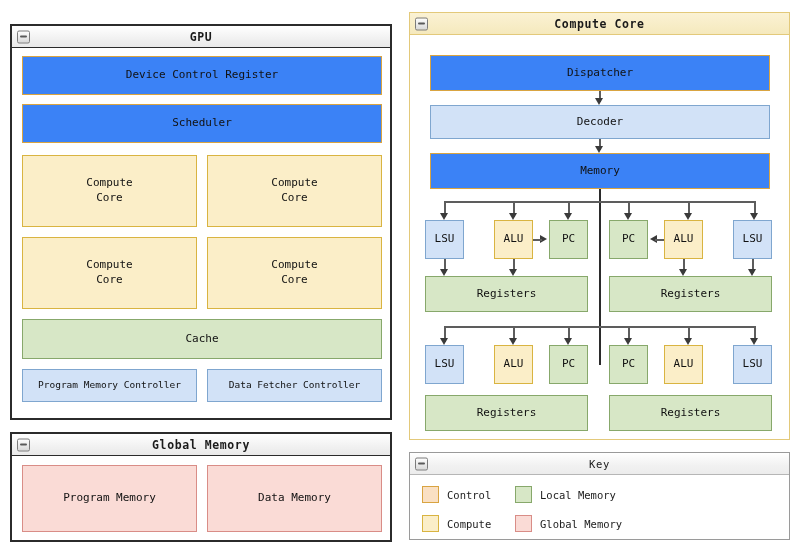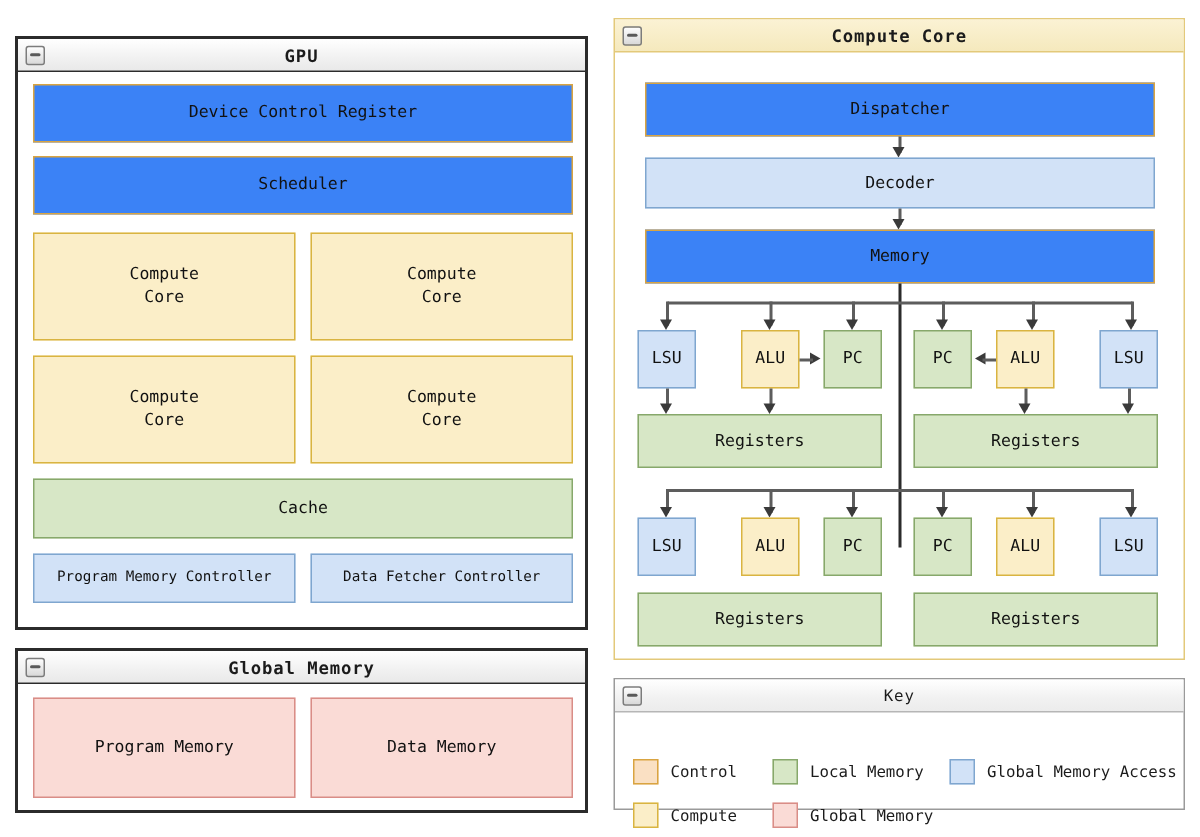--- a/index.html
+++ b/index.html
@@ -72,21 +72,21 @@
   .ln.h { height: 1.6px; }
   .arw-d, .arw-l, .arw-r {
     position: absolute; width: 0; height: 0;
   }
   .arw-d { border-left: 4.5px solid transparent; border-right: 4.5px solid transparent; border-top: 7px solid #3a3a3a; }
   .arw-r { border-top: 4.5px solid transparent; border-bottom: 4.5px solid transparent; border-left: 7px solid #3a3a3a; }
   .arw-l { border-top: 4.5px solid transparent; border-bottom: 4.5px solid transparent; border-right: 7px solid #3a3a3a; }
 
   
   .legend-body { position: absolute; left:0; right:0; top:22px; bottom:0; }
-  .legend-item { position: absolute; display: flex; align-items: center; gap: 8px; margin-top: 20px; }
+  .legend-item { position: absolute; display: flex; align-items: center; gap: 8px; }
   .legend-swatch { width: 17px; height: 17px; box-sizing: border-box; border-width:1px; border-style: solid; }
   .legend-label { font-size: 10.5px; color: #1b1b1b; }
 </style>
 </head>
 <body>
 
 <div id="root">
 
   <div class="panel dark" style="left:10px; top:24px; width:382px; height:396px;">
     <div class="panel-title">
@@ -215,24 +215,20 @@
 
     <div class="legend-body">
       <div class="legend-item" style="left:12px; top:11px;">
         <span class="legend-swatch" style="background:#fae0c3; border-color:#d9a441;"></span>
         <span class="legend-label">Control</span>
       </div>
       <div class="legend-item" style="left:105px; top:11px;">
         <span class="legend-swatch" style="background:#d7e7c6; border-color:#87a86b;"></span>
         <span class="legend-label">Local Memory</span>
       </div>
-      <div class="legend-item" style="left:223px; top:11px;">
-        <span class="legend-swatch" style="background:#d2e2f7; border-color:#7fa6cf;"></span>
-        <span class="legend-label">Global Memory Access</span>
-      </div>
       <div class="legend-item" style="left:12px; top:40px;">
         <span class="legend-swatch" style="background:#fbeec8; border-color:#d9b441;"></span>
         <span class="legend-label">Compute</span>
       </div>
       <div class="legend-item" style="left:105px; top:40px;">
         <span class="legend-swatch" style="background:#fadbd6; border-color:#d98d87;"></span>
         <span class="legend-label">Global Memory</span>
       </div>
     </div>
   </div>

